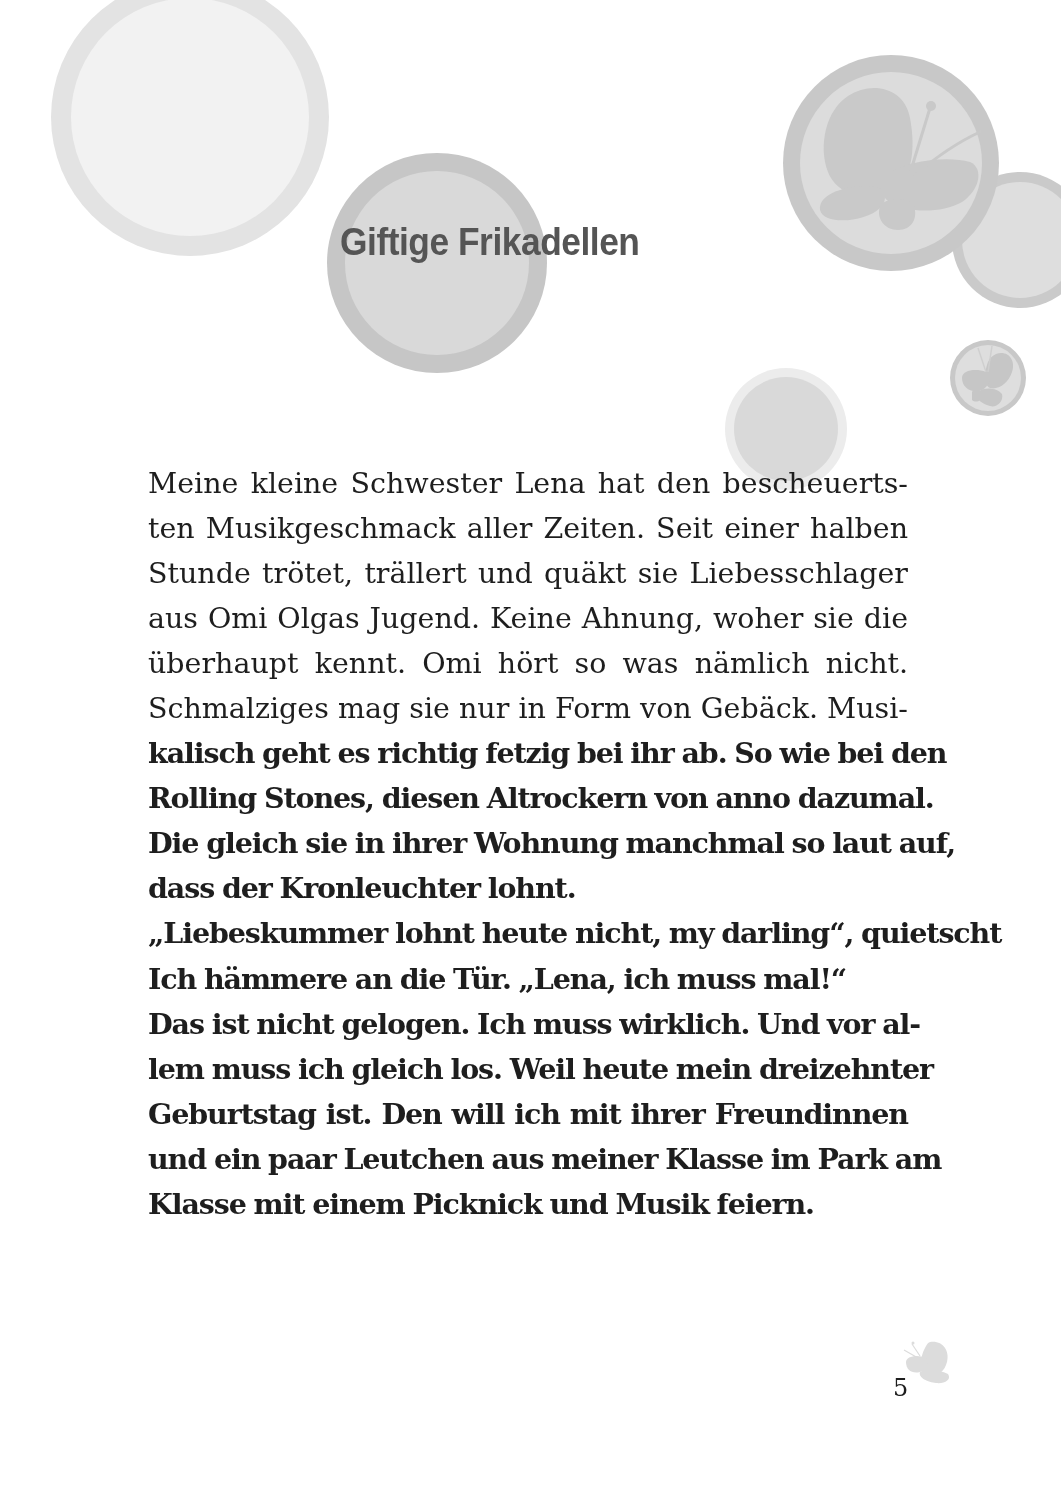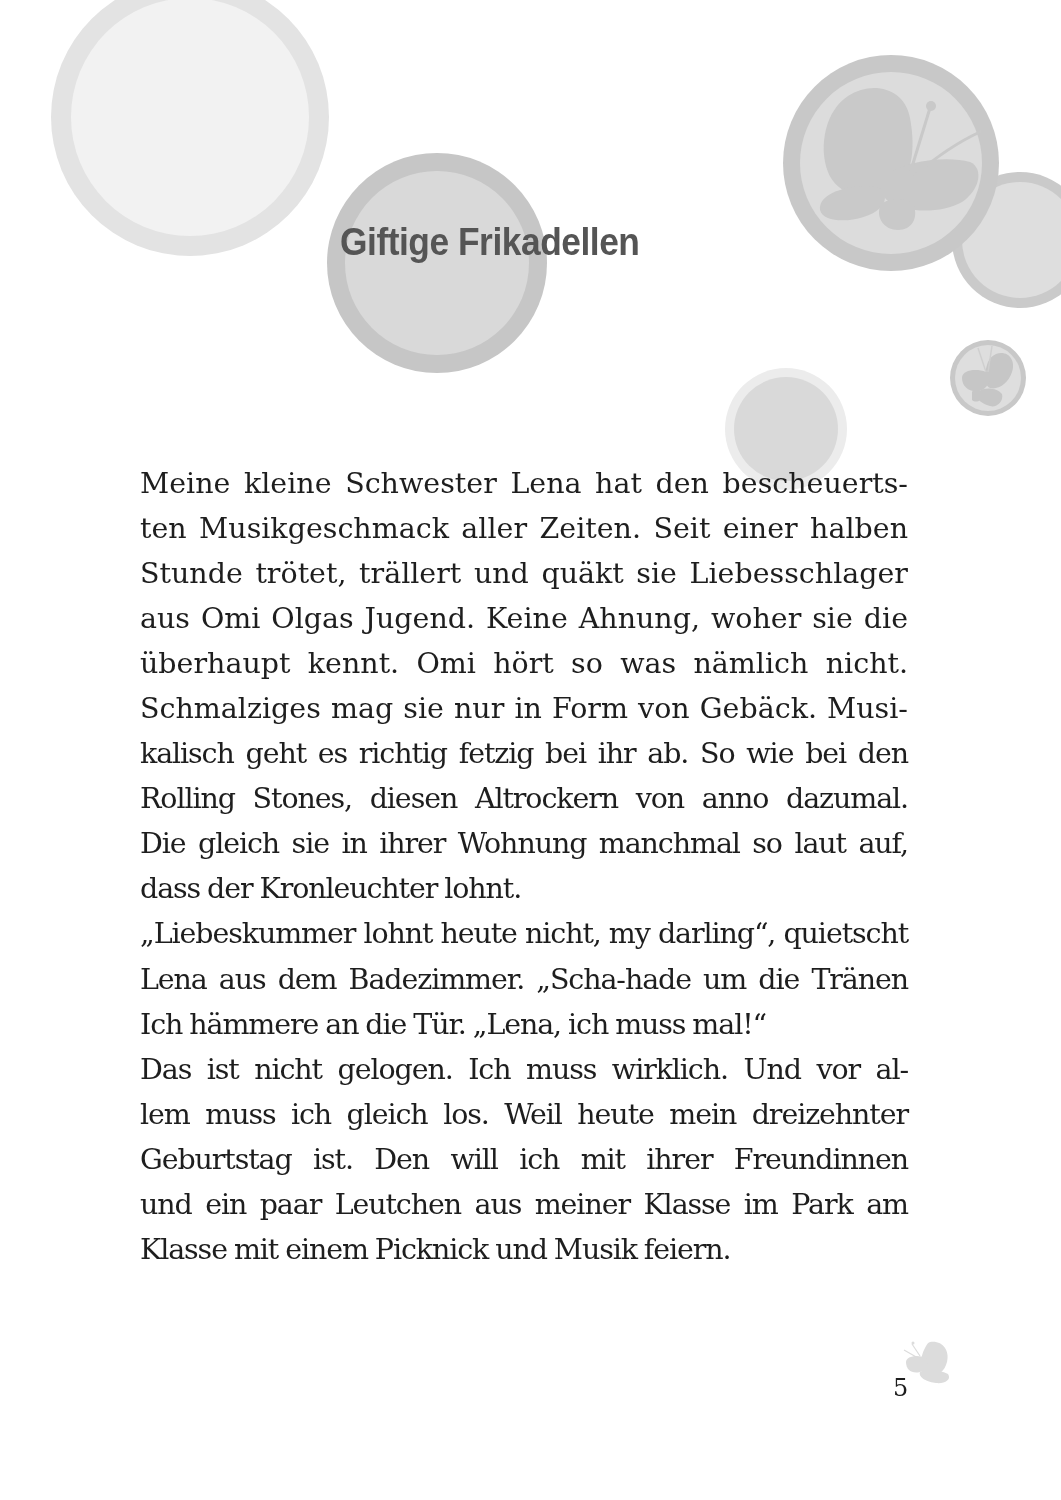--- a/index.html
+++ b/index.html
@@ -49,27 +49,29 @@
     line-height: 45.05px;
     color: #1e1e1e;
   }
   .line {
     display: block;
     text-align: justify;
     text-align-last: justify;
     white-space: nowrap;
     height: 45.05px;
     overflow: visible;
+    margin-left: 8px;
   }
   .line.last {
     text-align-last: left;
   }
   .line.condensed {
     letter-spacing: -1.1px;
     word-spacing: -1px;
+    font-weight: bold;
   }
   .page-number {
     position: absolute;
     left: 893px;
     top: 1374px;
     font-family: "DejaVu Serif", "Liberation Serif", serif;
     font-size: 24px;
     line-height: 28px;
     color: #1e1e1e;
     z-index: 2;
@@ -149,21 +151,20 @@
   <span class="line">ten Musikgeschmack aller Zeiten. Seit einer halben</span>
   <span class="line">Stunde trötet, trällert und quäkt sie Liebesschlager</span>
   <span class="line">aus Omi Olgas Jugend. Keine Ahnung, woher sie die</span>
   <span class="line">überhaupt kennt. Omi hört so was nämlich nicht.</span>
   <span class="line">Schmalziges mag sie nur in Form von Gebäck. Musi-</span>
   <span class="line condensed">kalisch geht es richtig fetzig bei ihr ab. So wie bei den</span>
   <span class="line condensed">Rolling Stones, diesen Altrockern von anno dazumal.</span>
   <span class="line condensed">Die gleich sie in ihrer Wohnung manchmal so laut auf,</span>
   <span class="line last condensed">dass der Kronleuchter lohnt.</span>
   <span class="line condensed">„Liebeskummer lohnt heute nicht, my darling“, quietscht</span>
-  <span class="line condensed">Lena aus dem Badezimmer. „Scha-hade um die Tränen</span>
   <span class="line last condensed">Ich hämmere an die Tür. „Lena, ich muss mal!“</span>
   <span class="line condensed">Das ist nicht gelogen. Ich muss wirklich. Und vor al-</span>
   <span class="line condensed">lem muss ich gleich los. Weil heute mein dreizehnter</span>
   <span class="line condensed">Geburtstag ist. Den will ich mit ihrer Freundinnen</span>
   <span class="line condensed">und ein paar Leutchen aus meiner Klasse im Park am</span>
   <span class="line last condensed">Klasse mit einem Picknick und Musik feiern.</span>
 </div>
 
 <div class="page-number">5</div>
 

